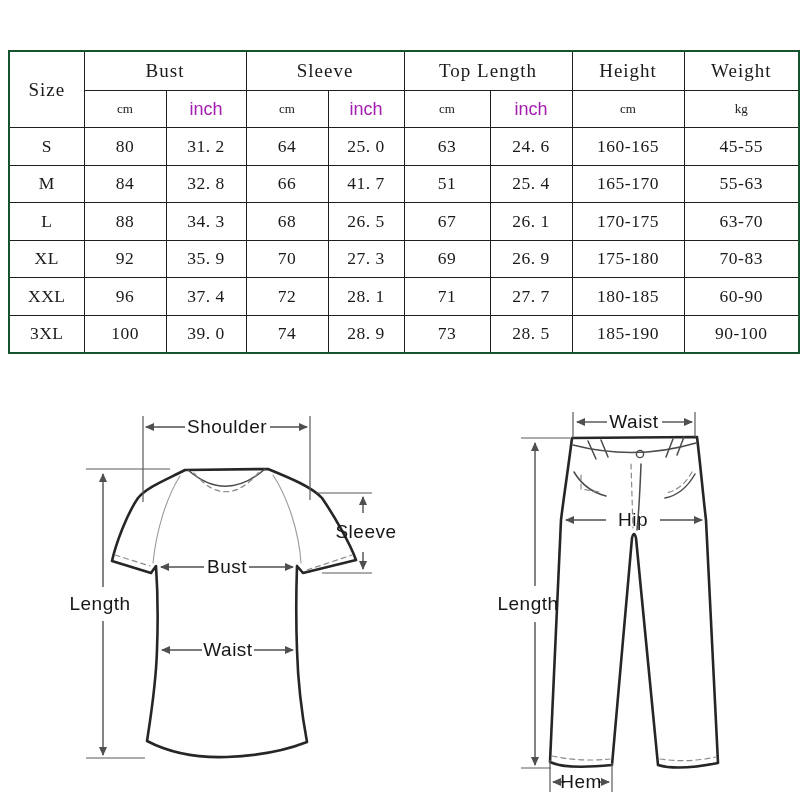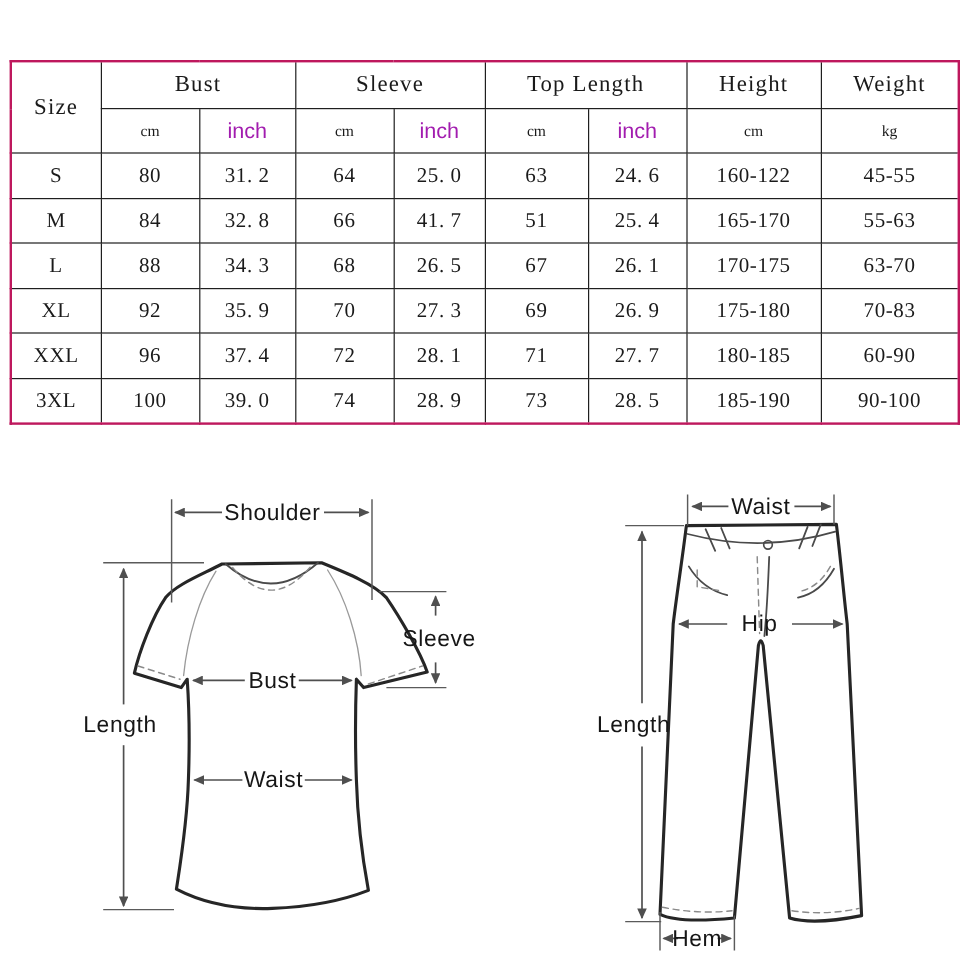--- a/index.html
+++ b/index.html
@@ -4,21 +4,21 @@
 <style>
   html,body{margin:0;padding:0;}
   body{
     width:800px;height:800px;position:relative;background:#ffffff;
     font-family:"Liberation Serif", serif;color:#1a1a1a;overflow:hidden;
   }
   
   .size-table{
     position:absolute;left:8px;top:50px;width:790px;
     border-collapse:collapse;table-layout:fixed;
-    border:2px solid #be185d;
+    border:2px solid #14532d;
   }
   .size-table td,.size-table th{
     border:1.4px solid #1f1f1f;text-align:center;vertical-align:middle;
     padding:0;font-weight:normal;
   }
   .hdr{font-size:19px;font-weight:bold;letter-spacing:1px;height:38px;}
   .unit{font-size:13px;height:36px;}
   .unit-inch{font-family:Liberation Sans, sans-serif;font-size:18px;color:#a21caf;}
   .cell{font-size:17.5px;height:36.5px;letter-spacing:0.5px;}
   .size-hdr{font-size:19px;font-weight:bold;letter-spacing:1px;}
@@ -69,21 +69,21 @@
       <td class="unit">kg</td>
     </tr>
     <tr>
       <td class="cell">S</td>
       <td class="cell">80</td>
       <td class="cell">31. 2</td>
       <td class="cell">64</td>
       <td class="cell">25. 0</td>
       <td class="cell">63</td>
       <td class="cell">24. 6</td>
-      <td class="cell">160-122</td>
+      <td class="cell">160-165</td>
       <td class="cell">45-55</td>
     </tr>
     <tr>
       <td class="cell">M</td>
       <td class="cell">84</td>
       <td class="cell">32. 8</td>
       <td class="cell">66</td>
       <td class="cell">41. 7</td>
       <td class="cell">51</td>
       <td class="cell">25. 4</td>

